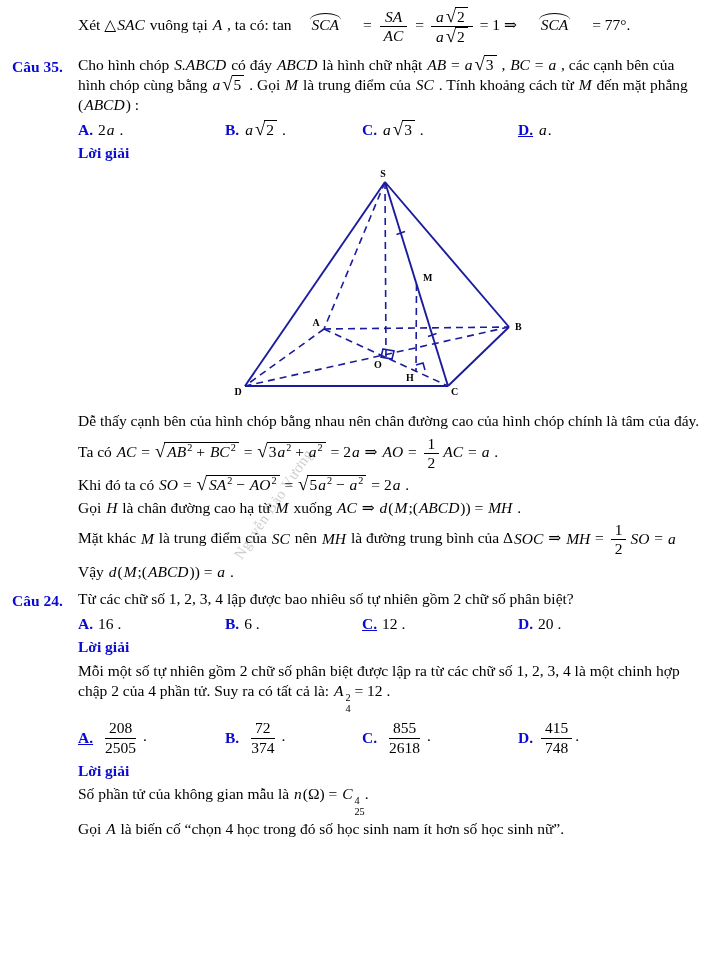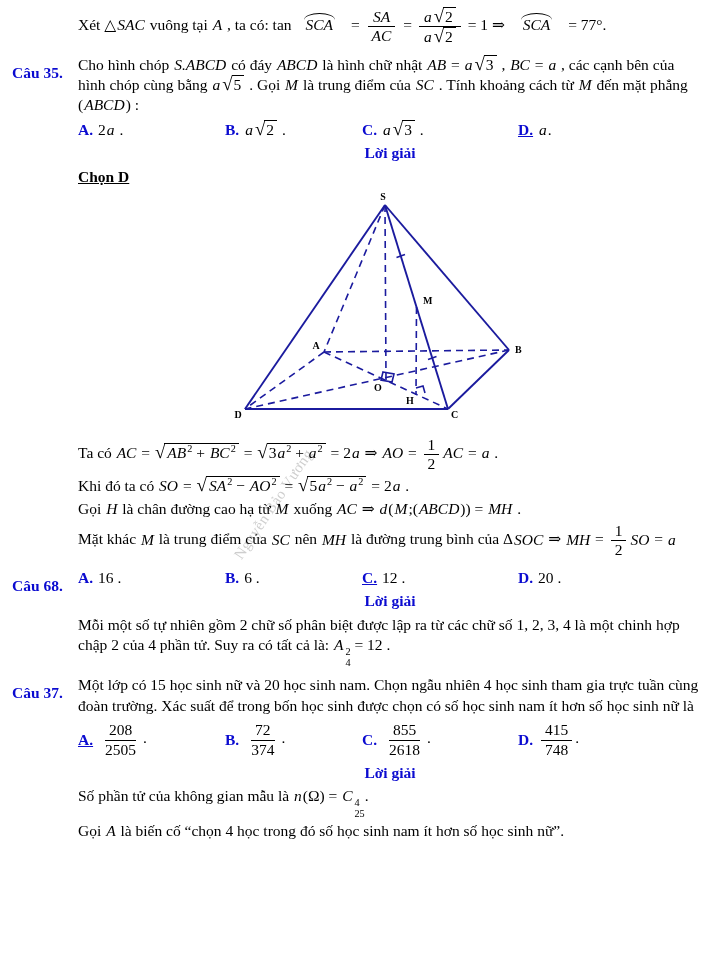--- a/index.html
+++ b/index.html
@@ -11,44 +11,44 @@
   }
   #wm {
     position:absolute; left:238px; top:548px; width:230px;
     transform:rotate(-56deg); transform-origin:0 50%;
     color:rgba(125,125,125,0.38); font-size:15px; letter-spacing:.5px;
     white-space:nowrap; pointer-events:none;
   }
   #doc { position:absolute; left:78px; top:4px; width:624px; }
   .block { margin:2px 0; }
   .question { position:relative; margin-top:7px; }
-  .qlabel { position:absolute; left:-66px; top:8px; color:#0b0bd0; font-weight:bold; }
+  .qlabel { position:absolute; left:-66px; top:2px; color:#0b0bd0; font-weight:bold; }
   .mi { font-style:italic; padding:0 1px; }
   .options { display:flex; align-items:center; margin:4px 0 2px 0; }
   .opt { display:flex; align-items:center; }
   .opt:nth-child(1){ width:147px; }
   .opt:nth-child(2){ width:137px; }
   .opt:nth-child(3){ width:156px; }
   .opt:nth-child(4){ flex:1; }
   .letter { color:#0b0bd0; font-weight:bold; margin-right:5px; }
   .letter.ans { text-decoration:underline; }
-  .solhead { text-align:center; color:#0b0bd0; font-weight:bold; margin:3px 0; }
+  .solhead { color:#0b0bd0; font-weight:bold; margin:3px 0; }
   .chon { font-weight:bold; margin:3px 0; }
   .chon-u { text-decoration:underline; }
   .frac { display:inline-flex; flex-direction:column; align-items:center;
           vertical-align:middle; margin:1px 3px; line-height:1.18; text-align:center; }
   .num { border-bottom:1.4px solid #000; padding:0 4px; }
   .den { padding:0 4px; }
   .sqrt { display:inline-flex; align-items:flex-start; margin:0 1px; line-height:1.15; }
   .rad { font-size:1.22em; line-height:1; margin-right:-1px; font-style:normal; }
   .radicand { border-top:1.4px solid #000; padding:0 3px 0 2px; }
   sup.sup { font-size:.66em; line-height:0; }
   .ss { display:inline-flex; flex-direction:column; align-items:flex-start;
         font-size:.66em; line-height:1.08; vertical-align:-0.5em; margin-left:1px; font-style:normal; }
-  .hat { position:relative; display:inline-block; font-style:italic; padding:0 3px; margin:0 11px; }
+  .hat { position:relative; display:inline-block; font-style:italic; padding:0 3px; margin:0 17px; }
   .hat::before { content:''; position:absolute; left:1px; right:1px; top:-2px; height:6px;
         border-top:1.4px solid #000; border-radius:50% 50% 0 0 / 100% 100% 0 0; }
   #diagram-wrap { display:none; margin:4px 0 6px 152px; }
   #diagram-wrap svg text { font-family:"Liberation Serif","DejaVu Serif",serif;
         font-weight:bold; font-size:10px; fill:#000; }
 </style>
 </head>
 <body>
 
 <span id="wm">Nguyễn Bảo Vương</span>
@@ -92,21 +92,20 @@
             <span class="rad">√</span>
             <span class="radicand"><span class="seg">3</span></span>
           </span><span class="seg"> .</span></span>
       </span>
       <span class="opt">
         <span class="letter ans">D.</span>
         <span class="optbody"><i class="mi">a</i><span class="seg">.</span></span>
       </span>
     </div>
     <div class="block solhead">Lời giải</div>
-    <div class="block chon"><span class="chon-u">Chọn D</span></div>
     <div id="diagram-wrap" style="display: block;">
   <svg width="300" height="232" viewBox="0 0 300 232">
     <g stroke="#1b1b9e" stroke-width="1.9" fill="none">
       <line x1="155" y1="14" x2="15" y2="218"></line>
       <line x1="155" y1="14" x2="279" y2="159"></line>
       <line x1="155" y1="14" x2="218" y2="218"></line>
       <line x1="15" y1="218" x2="218" y2="218"></line>
       <line x1="218" y1="218" x2="279" y2="159"></line>
     </g>
     <g stroke="#1b1b9e" stroke-width="1.6" fill="none" stroke-dasharray="7,5">
@@ -129,20 +128,21 @@
       <text x="86" y="158" text-anchor="middle">A</text>
       <text x="285" y="162" text-anchor="start">B</text>
       <text x="221" y="227" text-anchor="start">C</text>
       <text x="8" y="227" text-anchor="middle">D</text>
       <text x="148" y="200" text-anchor="middle">O</text>
       <text x="180" y="213" text-anchor="middle">H</text>
       <text x="193" y="113" text-anchor="start">M</text>
     </g>
   </svg>
 </div>
+    <div class="block para"><span class="seg">Dễ thấy cạnh bên của hình chóp bằng nhau nên chân đường cao của hình chóp chính là tâm của đáy.</span></div>
     <div class="block para"><span class="seg">Ta có </span><i class="mi">AC</i><span class="seg"> = </span><span class="sqrt">
         <span class="rad">√</span>
         <span class="radicand"><i class="mi">AB</i><sup class="sup">2</sup><span class="seg"> + </span><i class="mi">BC</i><sup class="sup">2</sup></span>
       </span><span class="seg"> = </span><span class="sqrt">
         <span class="rad">√</span>
         <span class="radicand"><span class="seg">3</span><i class="mi">a</i><sup class="sup">2</sup><span class="seg"> + </span><i class="mi">a</i><sup class="sup">2</sup></span>
       </span><span class="seg"> = 2</span><i class="mi">a</i><span class="seg"> ⇒ </span><i class="mi">AO</i><span class="seg"> = </span><span class="frac">
         <span class="num"><span class="seg">1</span></span>
         <span class="den"><span class="seg">2</span></span>
       </span><i class="mi">AC</i><span class="seg"> = </span><i class="mi">a</i><span class="seg"> .</span></div>
@@ -151,21 +151,22 @@
         <span class="radicand"><i class="mi">SA</i><sup class="sup">2</sup><span class="seg"> − </span><i class="mi">AO</i><sup class="sup">2</sup></span>
       </span><span class="seg"> = </span><span class="sqrt">
         <span class="rad">√</span>
         <span class="radicand"><span class="seg">5</span><i class="mi">a</i><sup class="sup">2</sup><span class="seg"> − </span><i class="mi">a</i><sup class="sup">2</sup></span>
       </span><span class="seg"> = 2</span><i class="mi">a</i><span class="seg"> .</span></div>
     <div class="block para"><span class="seg">Gọi </span><i class="mi">H</i><span class="seg"> là chân đường cao hạ từ </span><i class="mi">M</i><span class="seg"> xuống </span><i class="mi">AC</i><span class="seg"> ⇒ </span><i class="mi">d</i><span class="seg">(</span><i class="mi">M</i><span class="seg">;(</span><i class="mi">ABCD</i><span class="seg">)) = </span><i class="mi">MH</i><span class="seg"> .</span></div>
     <div class="block para"><span class="seg">Mặt khác </span><i class="mi">M</i><span class="seg"> là trung điểm của </span><i class="mi">SC</i><span class="seg"> nên </span><i class="mi">MH</i><span class="seg"> là đường trung bình của Δ</span><i class="mi">SOC</i><span class="seg"> ⇒ </span><i class="mi">MH</i><span class="seg"> = </span><span class="frac">
         <span class="num"><span class="seg">1</span></span>
         <span class="den"><span class="seg">2</span></span>
       </span><i class="mi">SO</i><span class="seg"> = </span><i class="mi">a</i></div>
-    <div class="block question"><span class="qlabel">Câu 68.</span></div>
+    <div class="block para"><span class="seg">Vậy </span><i class="mi">d</i><span class="seg">(</span><i class="mi">M</i><span class="seg">;(</span><i class="mi">ABCD</i><span class="seg">)) = </span><i class="mi">a</i><span class="seg"> .</span></div>
+    <div class="block question"><span class="qlabel">Câu 24.</span><span class="qtext"><span class="seg">Từ các chữ số 1, 2, 3, 4 lập được bao nhiêu số tự nhiên gồm 2 chữ số phân biệt?</span></span></div>
     <div class="block options">
       <span class="opt">
         <span class="letter">A.</span>
         <span class="optbody"><span class="seg">16 .</span></span>
       </span>
       <span class="opt">
         <span class="letter">B.</span>
         <span class="optbody"><span class="seg">6 .</span></span>
       </span>
       <span class="opt">
@@ -175,21 +176,20 @@
       <span class="opt">
         <span class="letter">D.</span>
         <span class="optbody"><span class="seg">20 .</span></span>
       </span>
     </div>
     <div class="block solhead">Lời giải</div>
     <div class="block para"><span class="seg">Mỗi một số tự nhiên gồm 2 chữ số phân biệt được lập ra từ các chữ số 1, 2, 3, 4 là một chinh hợp chập 2 của 4 phần tử. Suy ra có tất cả là: </span><i class="mi">A</i><span class="ss">
         <span class="ss-sup">2</span>
         <span class="ss-sub">4</span>
       </span><span class="seg"> = 12 .</span></div>
-    <div class="block question"><span class="qlabel">Câu 37.</span><span class="qtext"><span class="seg">Một lớp có 15 học sinh nữ và 20 học sinh nam. Chọn ngẫu nhiên 4 học sinh tham gia trực tuần cùng đoàn trường. Xác suất để trong bốn học sinh được chọn có số học sinh nam ít hơn số học sinh nữ là</span></span></div>
     <div class="block options">
       <span class="opt">
         <span class="letter ans">A.</span>
         <span class="optbody"><span class="frac">
             <span class="num"><span class="seg">208</span></span>
             <span class="den"><span class="seg">2505</span></span>
           </span><span class="seg">.</span></span>
       </span>
       <span class="opt">
         <span class="letter">B.</span>

